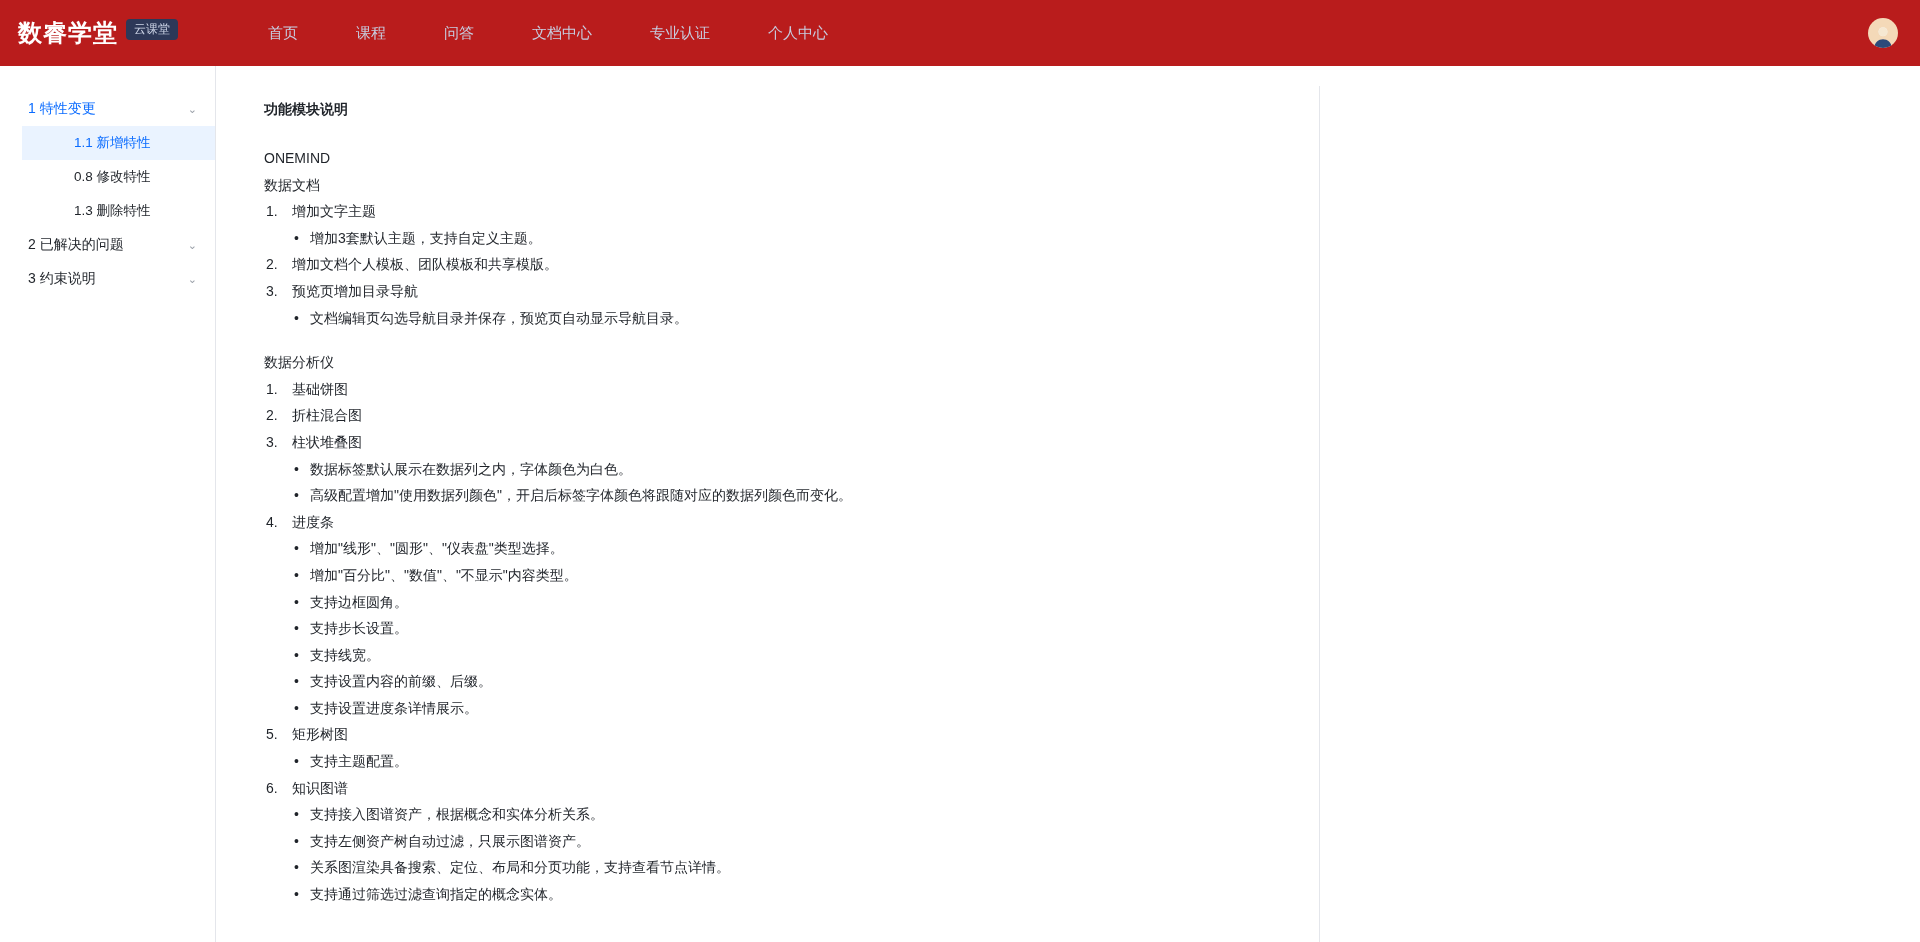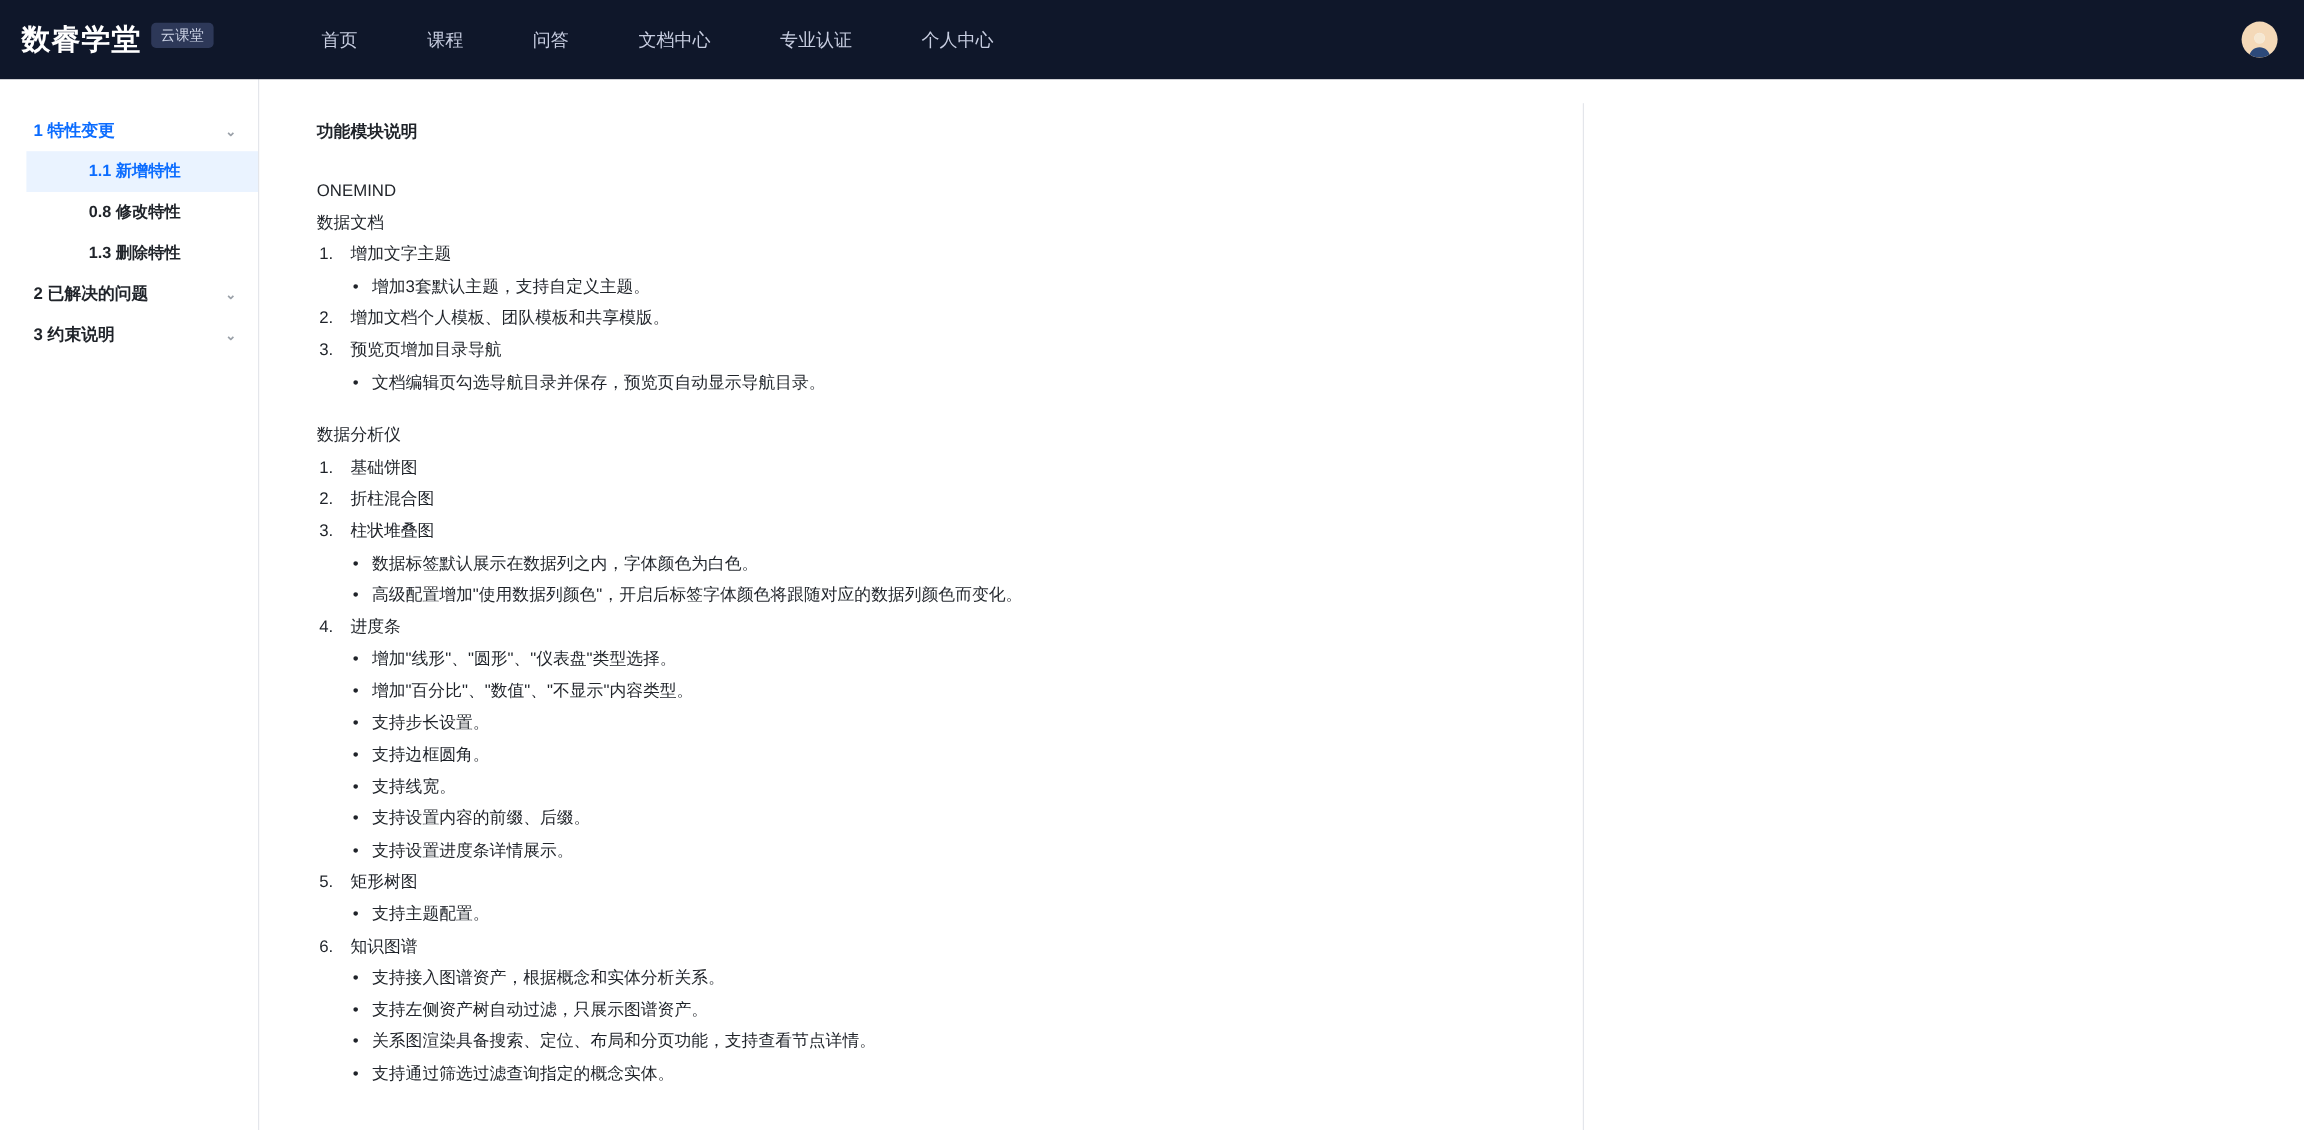--- a/index.html
+++ b/index.html
@@ -1,20 +1,20 @@
 <!DOCTYPE html>
 <html><head>
 <meta charset="utf-8">
 <style>
   * { margin: 0; padding: 0; box-sizing: border-box; }
   body { font-family: "Microsoft YaHei", -apple-system, sans-serif; font-size: 14px; color: #1f2329; background: #fff; }
 
   
   .header {
-    background: #0f172a;
+    background: #b91c1c;
     height: 66px;
     display: flex;
     align-items: center;
     padding: 0 18px 0 18px;
     position: relative;
   }
   .logo-group {
     display: flex;
     align-items: flex-start;
     gap: 8px;
@@ -78,21 +78,20 @@
   }
   .toc-item {
     position: relative;
     padding: 8px 18px 8px 28px;
     cursor: pointer;
     color: #1f2329;
     font-size: 14px;
     display: flex;
     align-items: center;
     justify-content: space-between;
-    font-weight: bold;
   }
   .toc-item .chev {
     color: #9aa0a8;
     font-size: 11px;
   }
   .toc-item.active { color: #0b6cff; }
   .toc-sub {
     padding-left: 22px;
   }
   .toc-sub .toc-item {
@@ -253,22 +252,22 @@
           <ul>
             <li>数据标签默认展示在数据列之内，字体颜色为白色。</li>
             <li>高级配置增加"使用数据列颜色"，开启后标签字体颜色将跟随对应的数据列颜色而变化。</li>
           </ul>
         </li>
         <li>
           <span>进度条</span>
           <ul>
             <li>增加"线形"、"圆形"、"仪表盘"类型选择。</li>
             <li>增加"百分比"、"数值"、"不显示"内容类型。</li>
+            <li>支持边框圆角。</li>
             <li>支持步长设置。</li>
-            <li>支持边框圆角。</li>
             <li>支持线宽。</li>
             <li>支持设置内容的前缀、后缀。</li>
             <li>支持设置进度条详情展示。</li>
           </ul>
         </li>
         <li>
           <span>矩形树图</span>
           <ul>
               <li>支持主题配置。</li>
             </ul>

